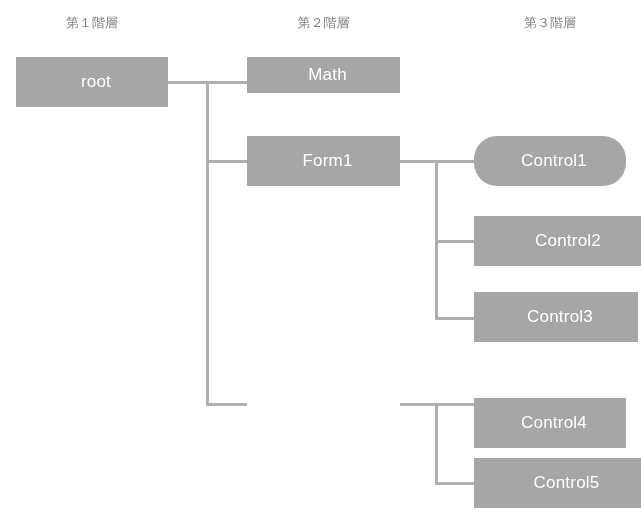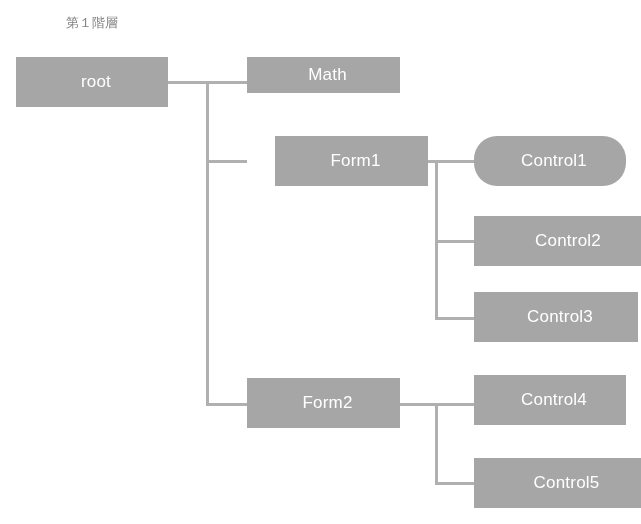--- a/index.html
+++ b/index.html
@@ -49,40 +49,41 @@
   }
   .connector.h { height: 3px; }
   .connector.v { width: 3px; }
 </style>
 </head>
 <body>
 
 <div id="diagram-root">
 
   <div class="col-header" style="left:16px; top:12px; width:152px;">第１階層</div>
+  <div class="col-header" style="left:247px; top:12px; width:153px;">第２階層</div>
+  <div class="col-header" style="left:474px; top:12px; width:152px;">第３階層</div>
 
   <div class="connector h" style="left:168px; top:81px; width:79px;"></div>
   <div class="connector v" style="left:206px; top:81px; height:325px;"></div>
   <div class="connector h" style="left:206px; top:160px; width:41px;"></div>
   <div class="connector h" style="left:206px; top:403px; width:41px;"></div>
 
   <div class="connector h" style="left:400px; top:160px; width:74px;"></div>
   <div class="connector v" style="left:435px; top:160px; height:160px;"></div>
   <div class="connector h" style="left:435px; top:240px; width:39px;"></div>
   <div class="connector h" style="left:435px; top:317px; width:39px;"></div>
 
   <div class="connector h" style="left:400px; top:403px; width:74px;"></div>
   <div class="connector v" style="left:435px; top:403px; height:80px;"></div>
   <div class="connector h" style="left:435px; top:482px; width:39px;"></div>
 
   <div class="node-box" style="left:16px; top:57px; width:152px; height:50px;">root</div>
 
   <div class="node-box" style="left:247px; top:57px; width:153px; height:36px;">Math</div>
-  <div class="node-box" style="left:247px; top:136px; width:153px; height:50px;margin-left:28px;">Form1</div>
-  <div class="node-box" style="left:247px; top:378px; width:153px; height:50px;">Form2</div>
+  <div class="node-box" style="left:247px; top:136px; width:153px; height:50px;">Form1</div>
 
   <div class="node-box" style="left:474px; top:136px; width:152px; height:50px;border-radius:23px;">Control1</div>
   <div class="node-box" style="left:474px; top:216px; width:180px; height:50px;">Control2</div>
   <div class="node-box" style="left:474px; top:292px; width:164px; height:50px;">Control3</div>
-  <div class="node-box" style="left:474px; top:375px; width:152px; height:50px;">Control4</div>
+  <div class="node-box" style="left:474px; top:398px; width:152px; height:50px;">Control4</div>
   <div class="node-box" style="left:474px; top:458px; width:177px; height:50px;">Control5</div>
 
 </div>
 
 </body></html>

